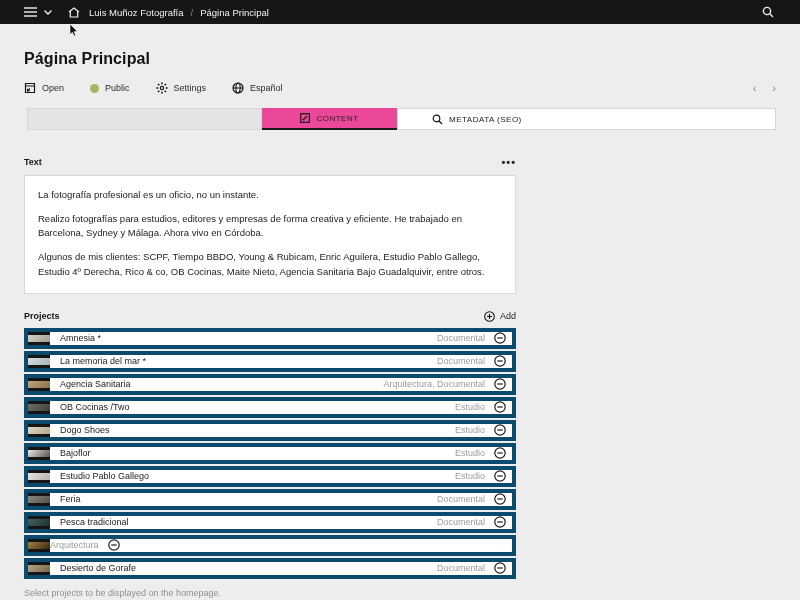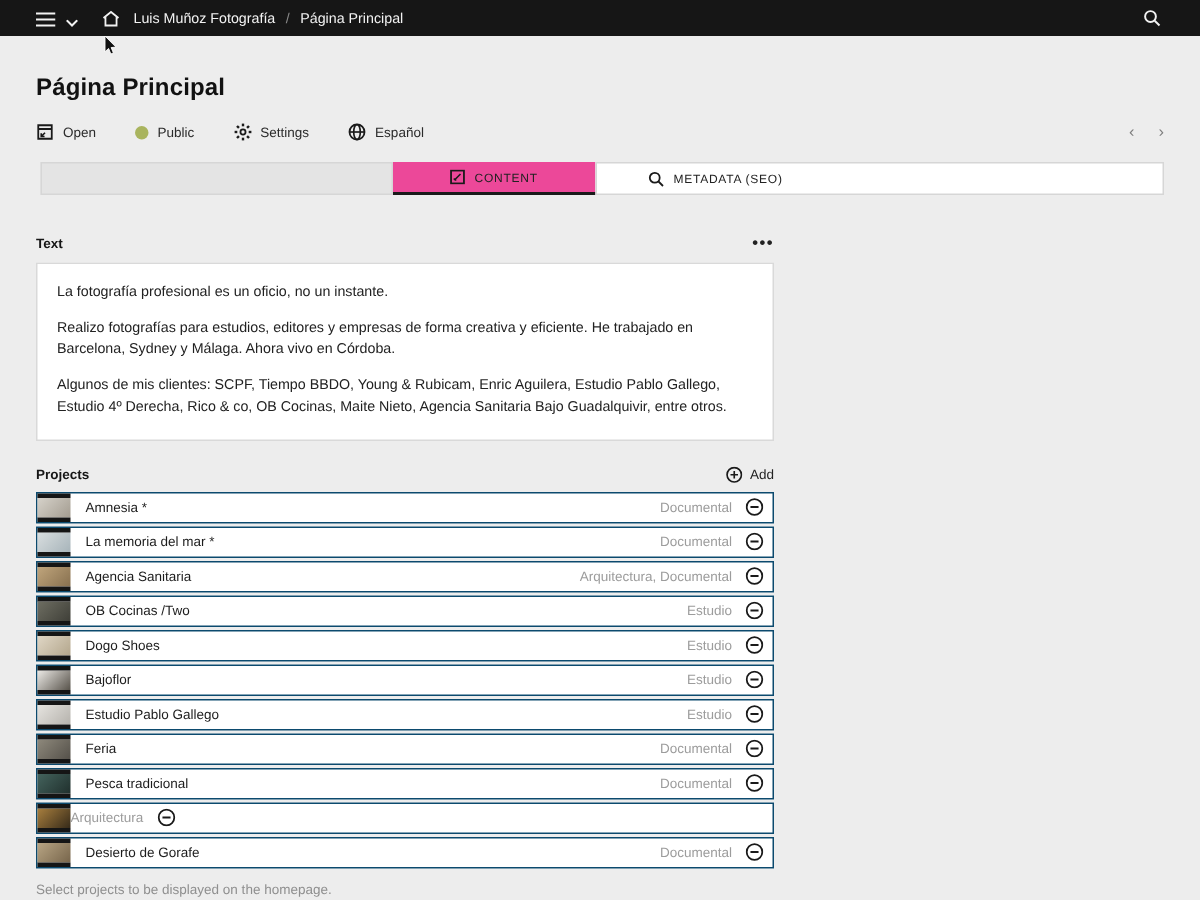--- a/index.html
+++ b/index.html
@@ -10,21 +10,21 @@
     color:#1a1a1a;
     position:relative;
   }
   svg { display:block; }
 
   
   .topbar {
     height:24px; background:#161616; display:flex; align-items:center;
     padding:0 26px 0 24px;
   }
-  .topbar-left { display:flex; align-items:flex-end; flex:1; }
+  .topbar-left { display:flex; align-items:center; flex:1; }
   .icon-btn { display:flex; align-items:center; justify-content:center; cursor:pointer; background:none; border:none; padding:0; }
   .hamburger { margin-right:7px; }
   .chev-down { margin-right:16px; }
   .home { margin-right:9px; }
   .breadcrumb { display:flex; align-items:center; gap:7px; font-size:9.5px; color:#f2f2f2; }
   .breadcrumb .sep { color:#8a8a8a; }
 
   
   .cursor { position:absolute; left:69px; top:24px; z-index:50; pointer-events:none; }
 
@@ -57,21 +57,21 @@
   }
   .text-card p { font-size:9.5px; line-height:1.55; color:#222; margin-bottom:9px; }
   .text-card p:last-child { margin-bottom:0; }
 
   .projects-header { margin-top:17px; }
   .add-btn { display:flex; align-items:center; gap:5px; font-size:9px; color:#222; cursor:pointer; background:none; border:none;padding-left:16px; }
 
   .projects-list { width:492px; margin-top:6px; }
   .project-row {
     display:flex; align-items:stretch; height:21px; margin-bottom:2px;
-    background:#ffffff; border:1px solid #0c4a6e; cursor:pointer;
+    background:#ffffff; border:4px solid #0c4a6e; cursor:pointer;
   }
   .project-thumb {
     width:22px; flex-shrink:0;
     border-top:3px solid #151515; border-bottom:3px solid #151515;
     background:#999;
   }
   .project-title { flex:1; display:flex; align-items:center; padding-left:10px; font-size:9px; color:#1c1c1c; }
   .project-category { display:flex; align-items:center; font-size:9px; color:#9c9c9c; margin-right:9px; }
   .remove-btn { display:flex; align-items:center; margin-right:6px; cursor:pointer; background:none; border:none; }
 

